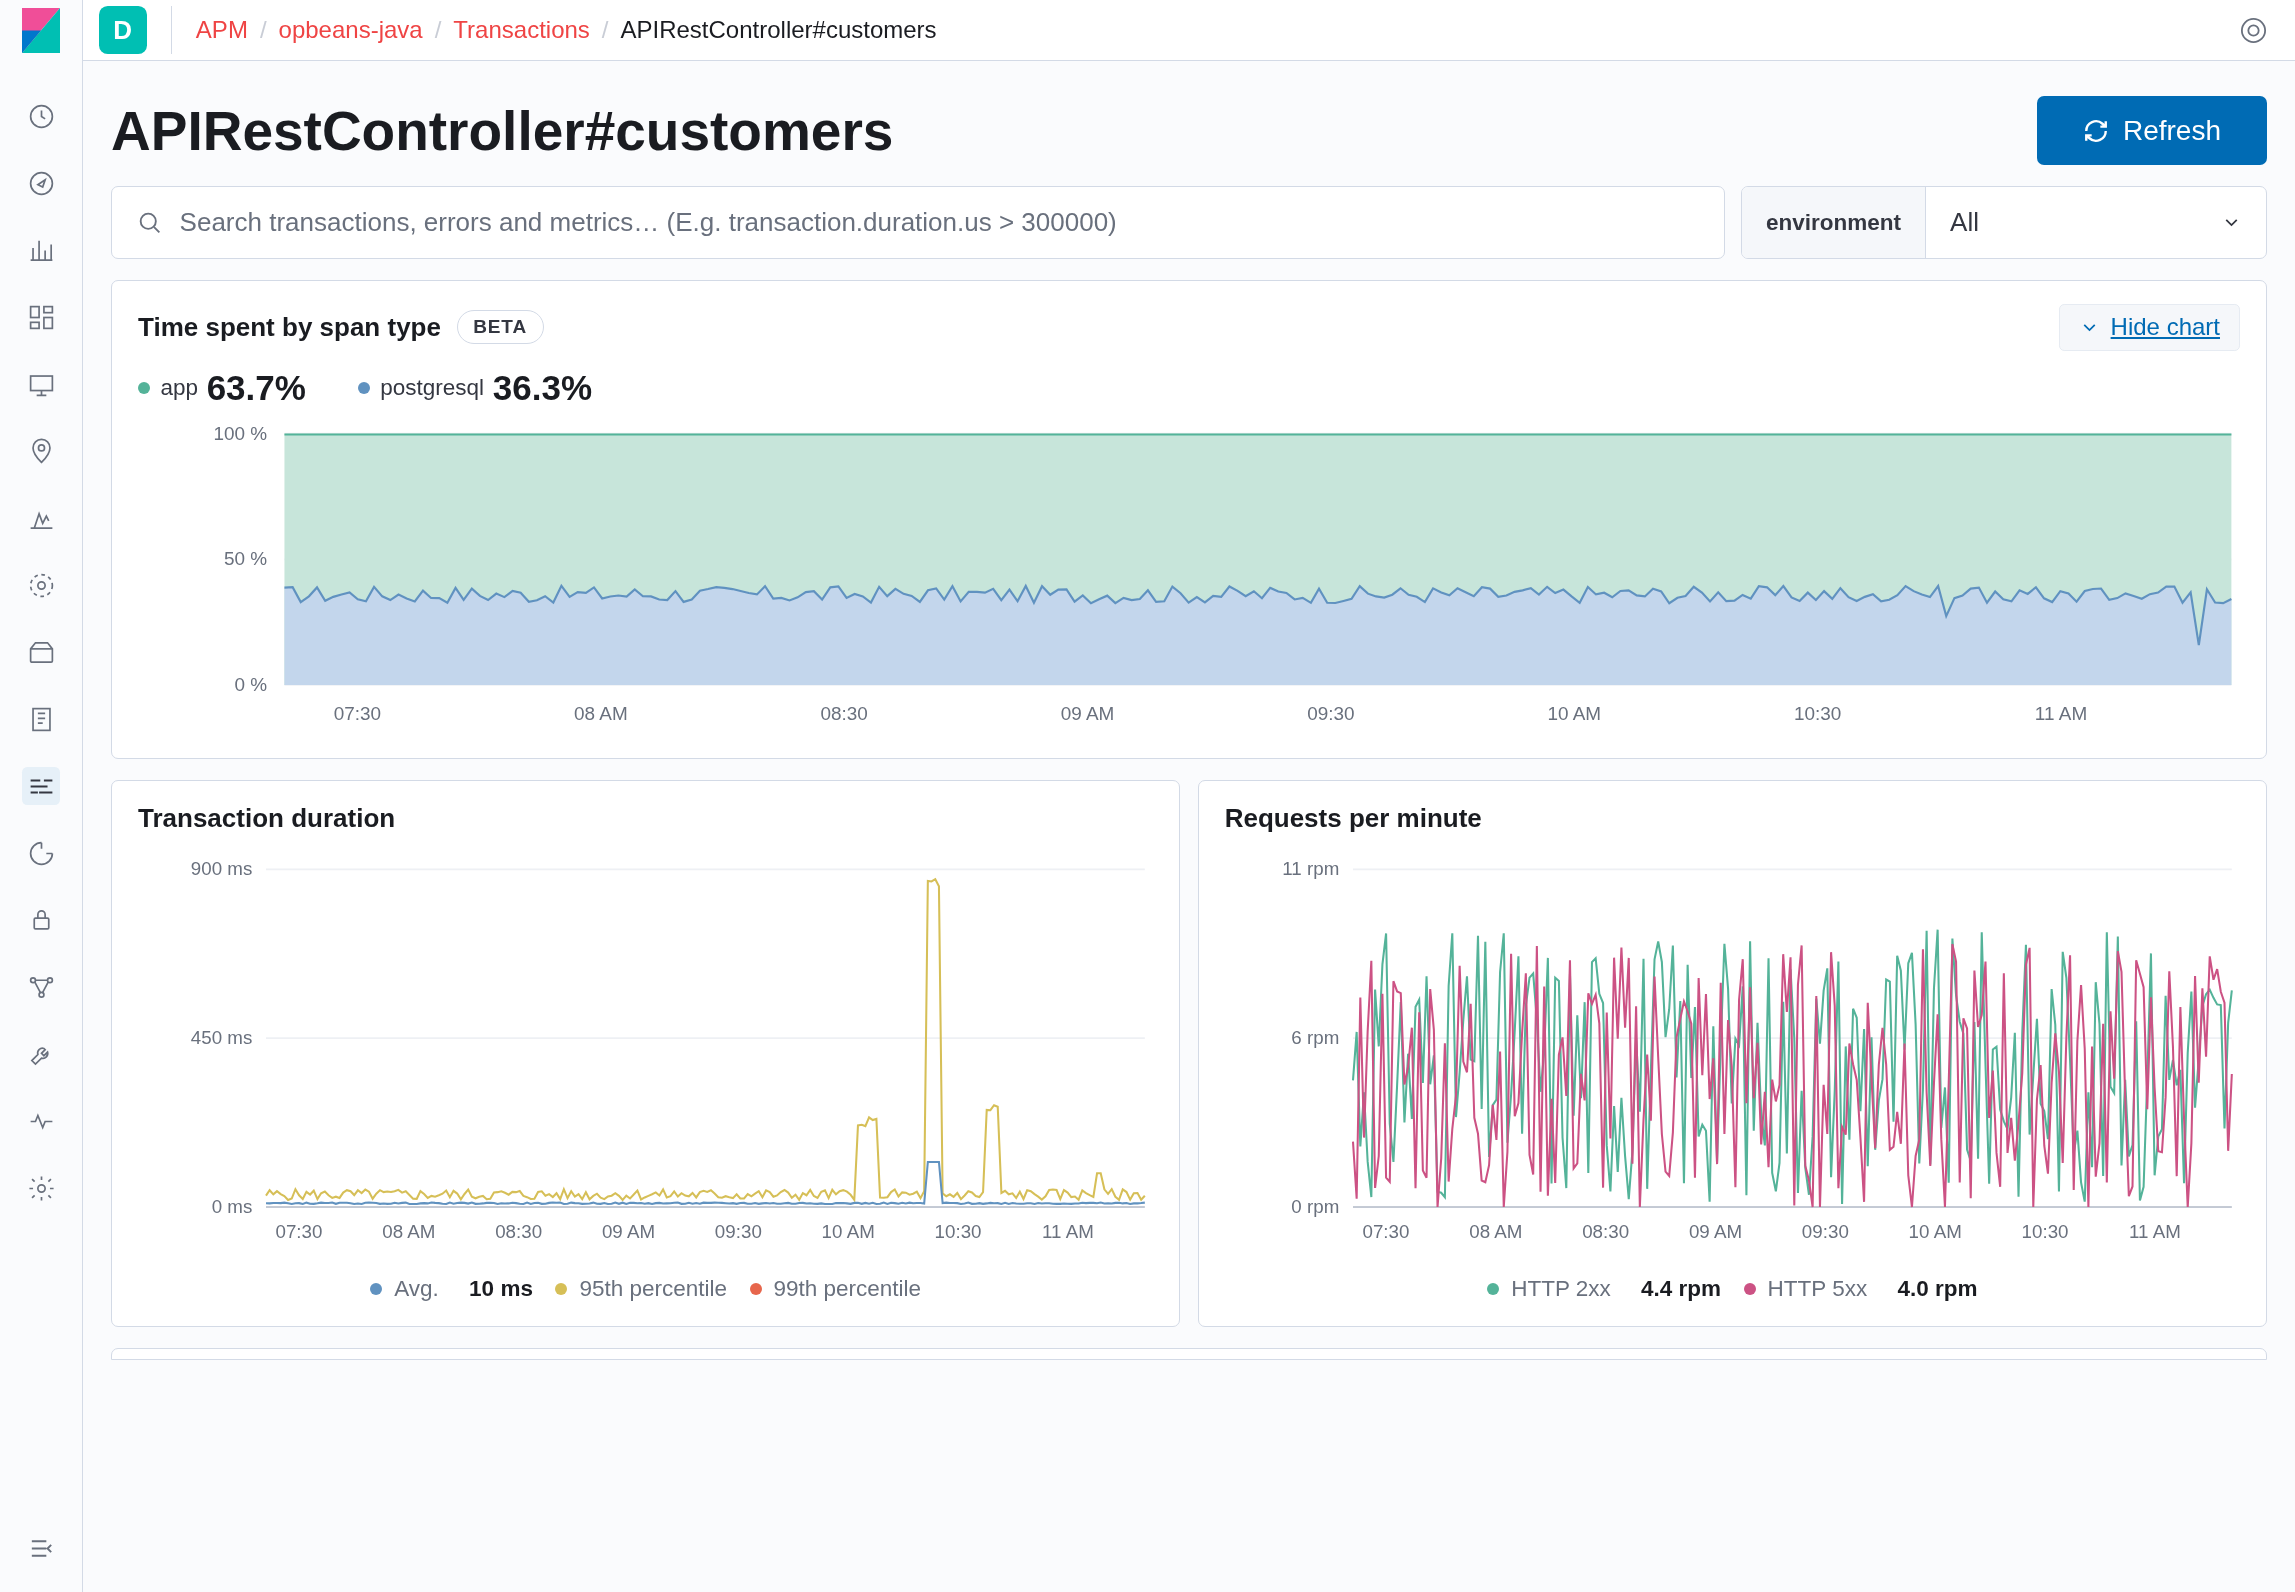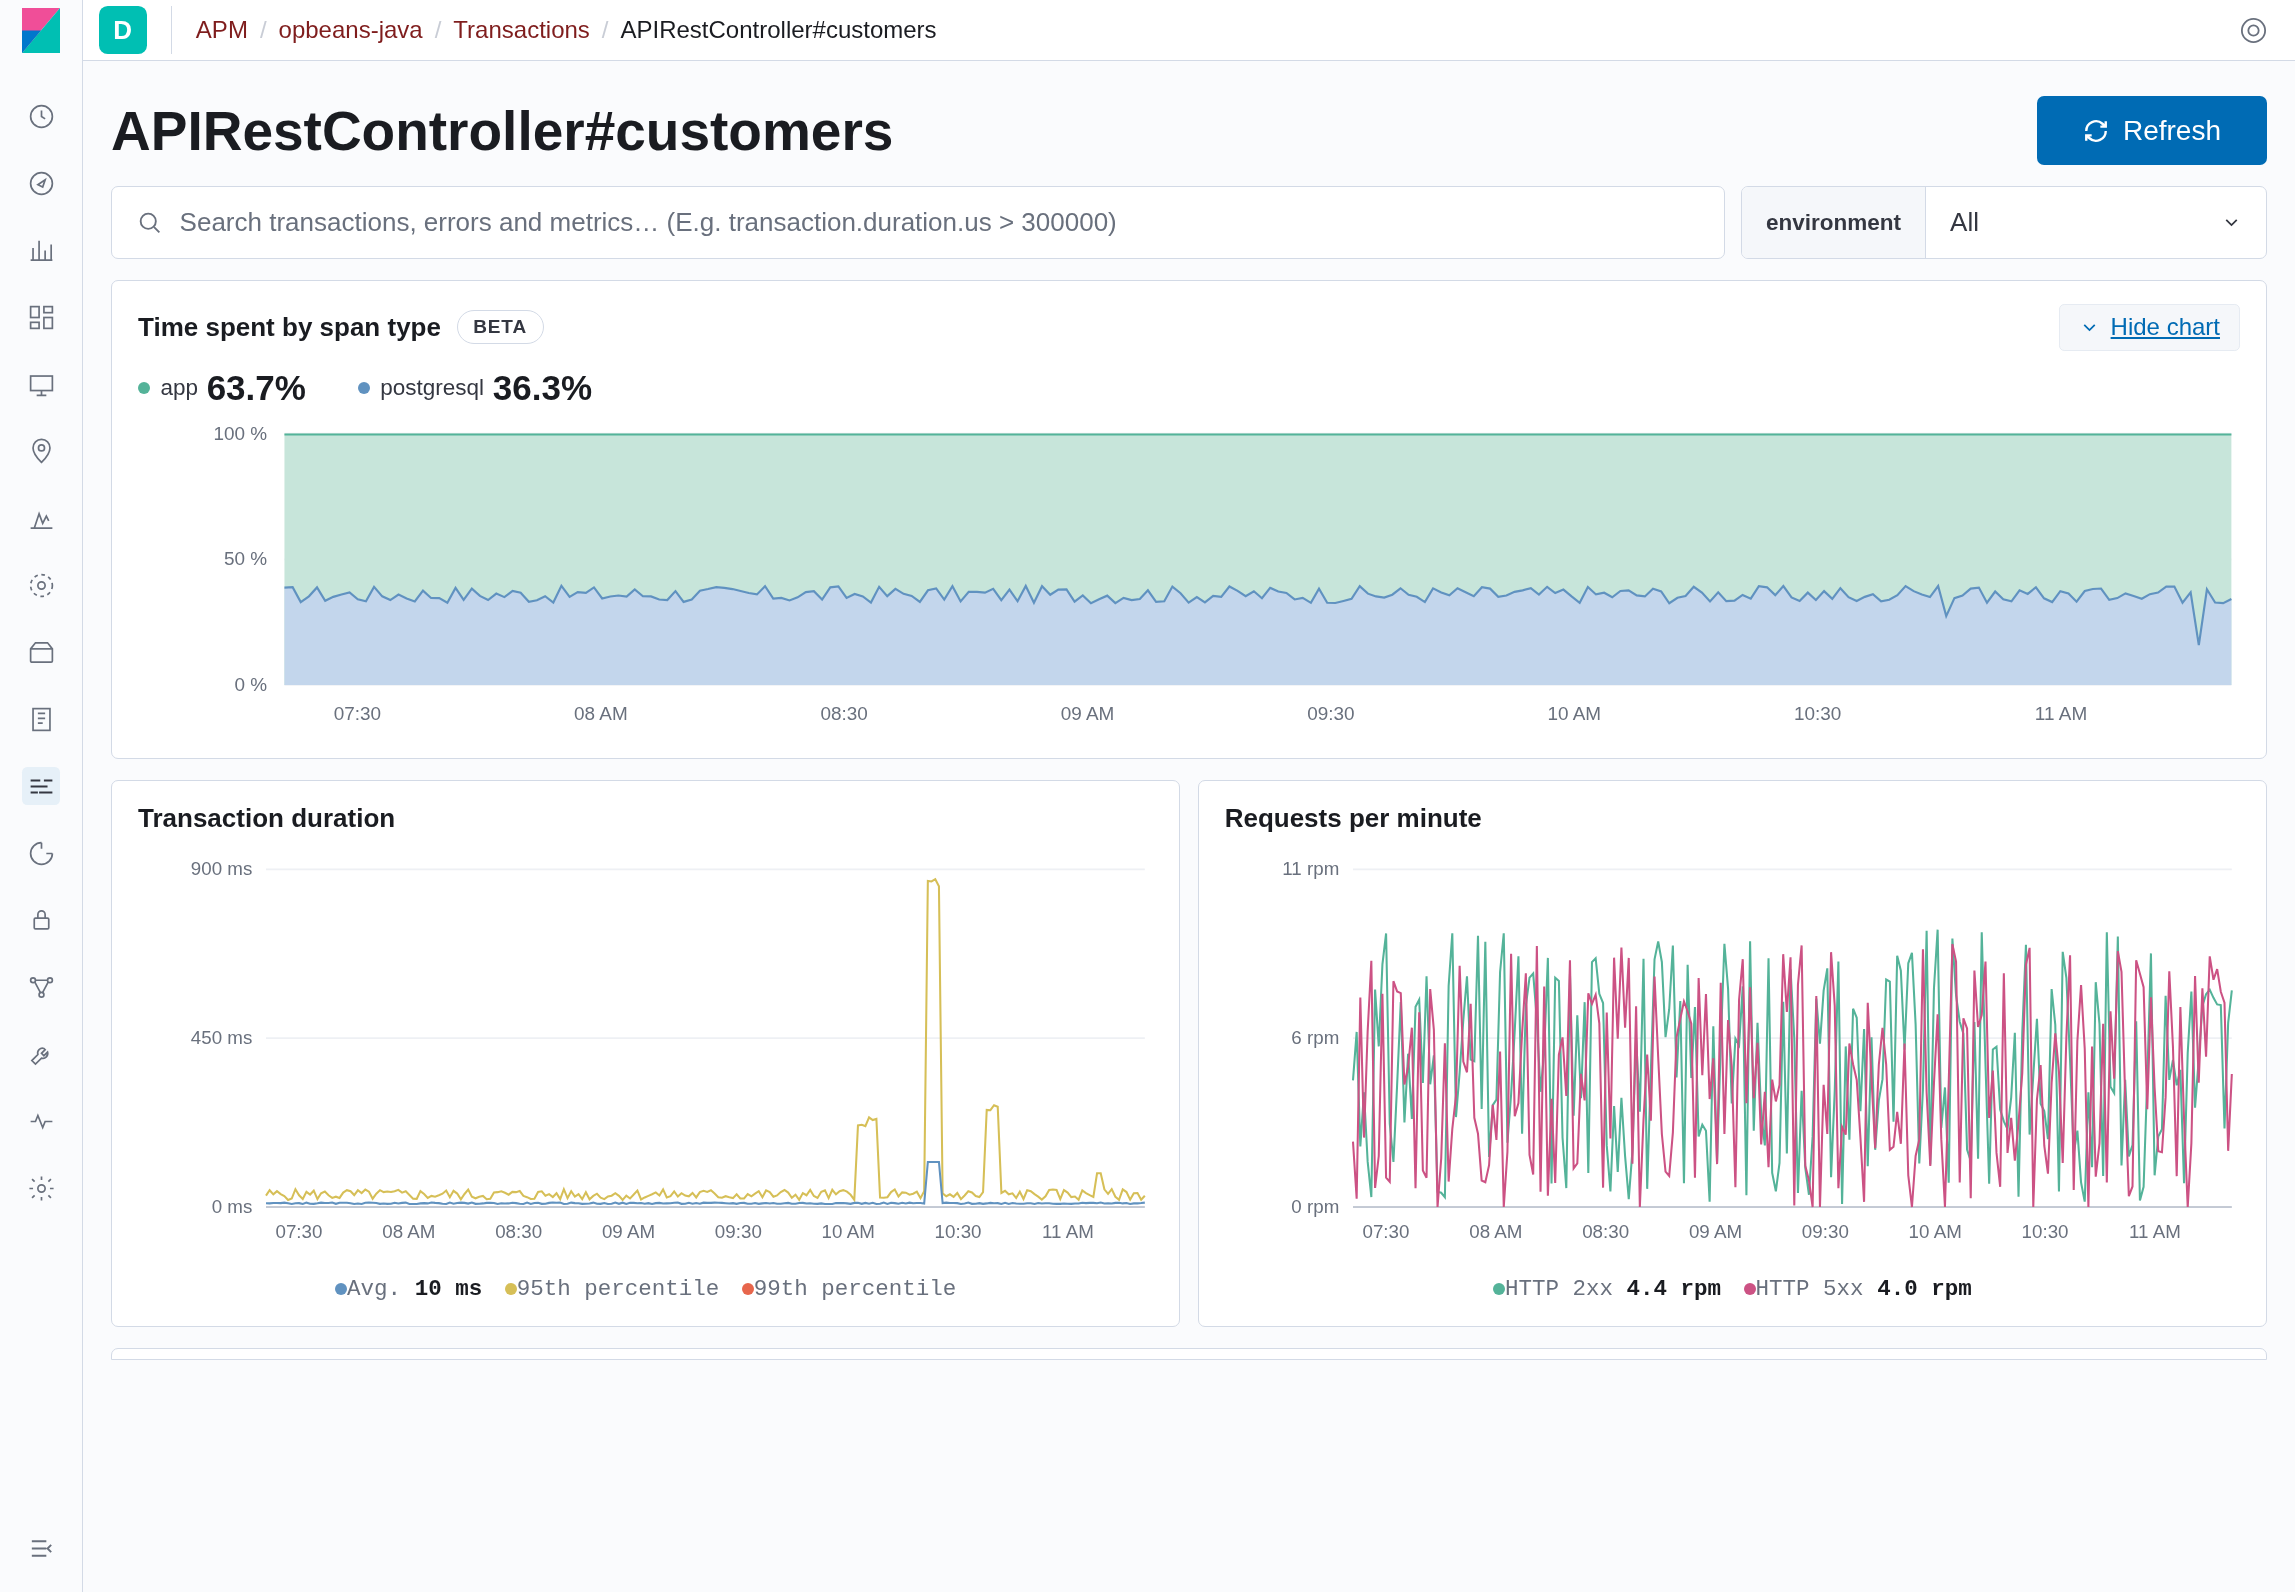--- a/index.html
+++ b/index.html
@@ -14,21 +14,21 @@
   .sidebar-icon.active { background: #e6f0f8; color:#343741; }
   .sidebar-spacer { flex:1; }
   .sidebar-bottom { padding-bottom: 26px; }
 
   
   .main { flex:1; display:flex; flex-direction:column; background:#fafbfd; }
   .topbar { height: 61px; display:flex; align-items:center; border-bottom: 0.9px solid #d3dae6; padding: 0 24px 0 15.6px; gap: 19px; background:#fff; }
   .space-badge { width:48px; height:48px; background:#00bfb3; border-radius:8.7px; color:#fff; font-size:26px; font-weight:600; display:flex; align-items:center; justify-content:center; }
   .divider-v { width:0.9px; height:48px; background:#d3dae6; margin: 0 5.2px; }
   .breadcrumbs { display:flex; align-items:center; gap:12px; font-size:24px; color:#69707d; }
-  .breadcrumbs a { color:#7f1d1d; text-decoration:none; }
+  .breadcrumbs a { color:#ef4444; text-decoration:none; }
   .breadcrumbs .sep { color:#c9cdd6; }
   .breadcrumbs .current { color:#1a1c21; font-weight:500; }
   .top-spacer { flex:1; }
   .top-right-icon { width:35px; height:35px; display:flex; align-items:center; justify-content:center; color:#69707d; cursor:pointer; }
 
   
   .content { padding: 35px 28px 35px 28px; display:flex; flex-direction:column; gap: 21px; overflow:hidden; }
 
   
   .header-row { display:flex; align-items:center; gap:17.3px; }
@@ -64,21 +64,21 @@
   .span-legend-pct { font-size:35px; font-weight:700; color:#1a1c21; }
 
   .chart-wrap { margin-top: 17.3px; }
   .two-col { display:flex; gap:17.3px; }
   .two-col .panel { flex:1; padding-bottom: 24px; }
   .chart-tick { font-size:22px; fill:#69707d; }
   .grid-line { stroke:#eef0f4; stroke-width:2; }
   .axis-line { stroke:#98a2b3; stroke-width:1.2; }
 
   .inline-legend { display:flex; align-items:center; justify-content:center; gap:22.5px; margin-top: 14px; font-size:22.5px; color:#69707d; }
-  .inline-legend .lg { display:flex; align-items:center; gap:0;font-family:Liberation Mono, monospace; }
+  .inline-legend .lg { display:flex; align-items:center; gap:12px; }
   .inline-legend .val { color:#1a1c21; font-weight:600; }
 
   .cutoff-panel { border:0.9px solid #d3dae6; border-radius:7px 7px 0 0; background:#fff; height: 12px; }
 </style>
 </head>
 <body>
 
 <div class="root">
 
   <div class="sidebar">

